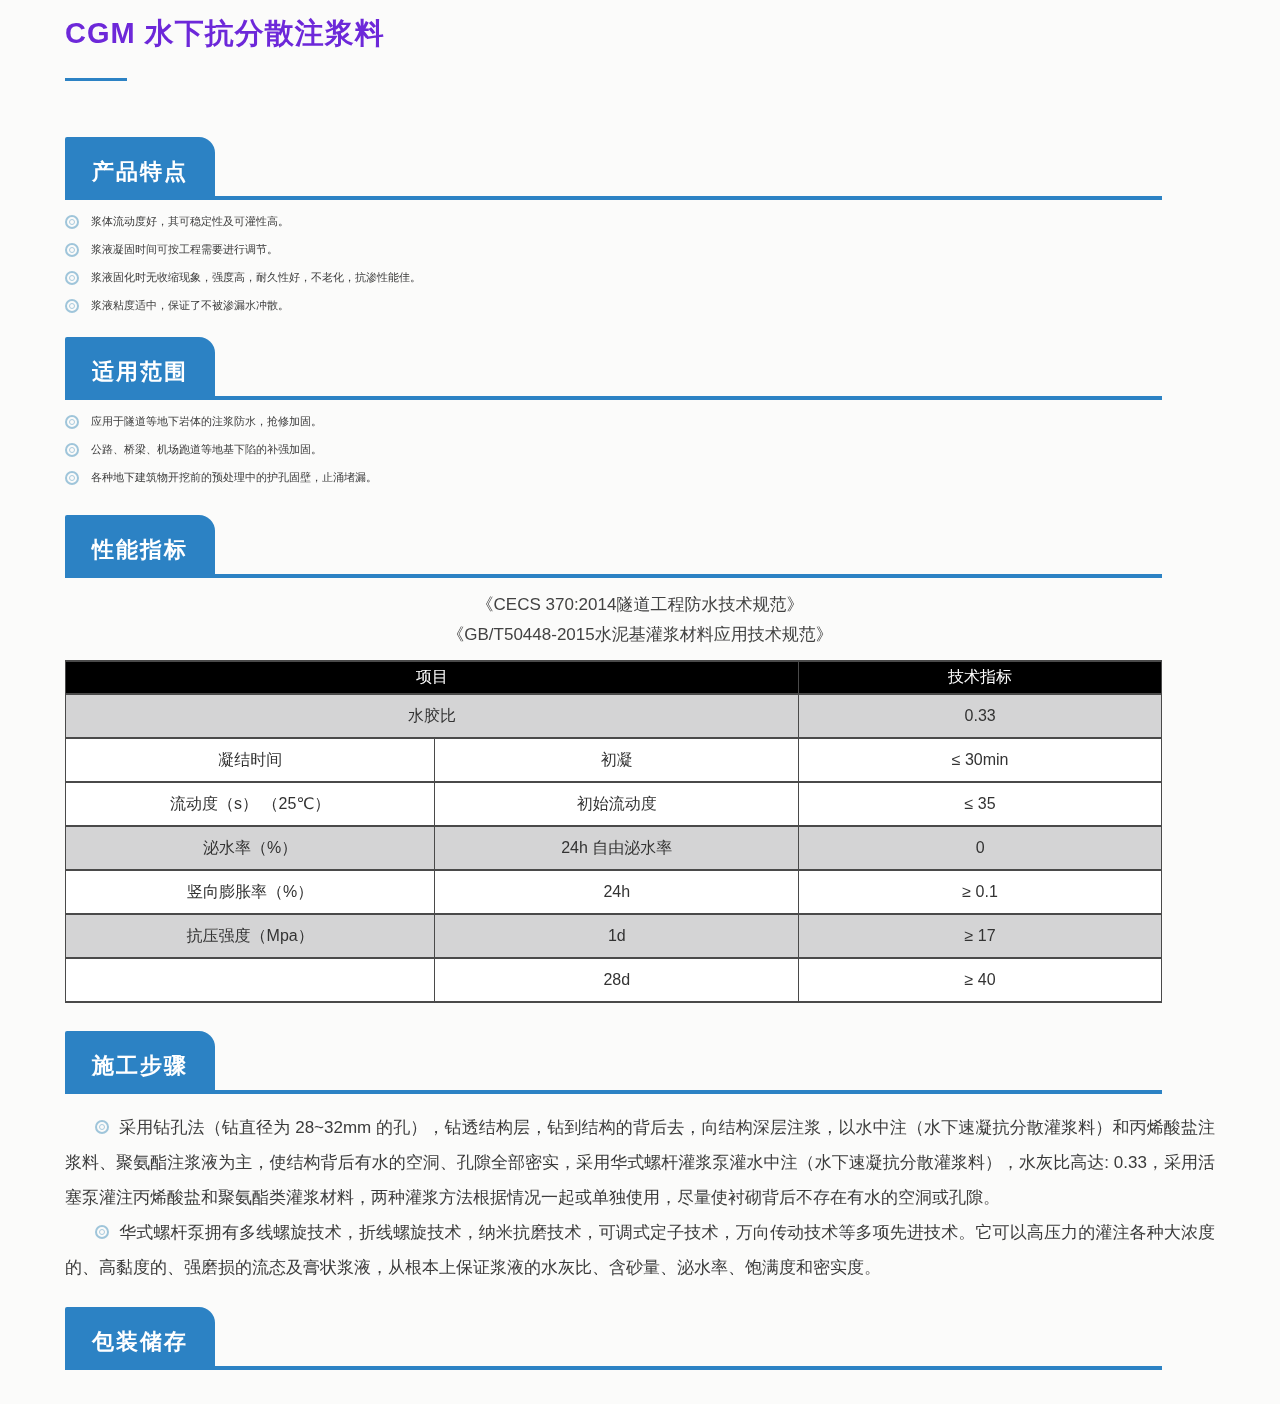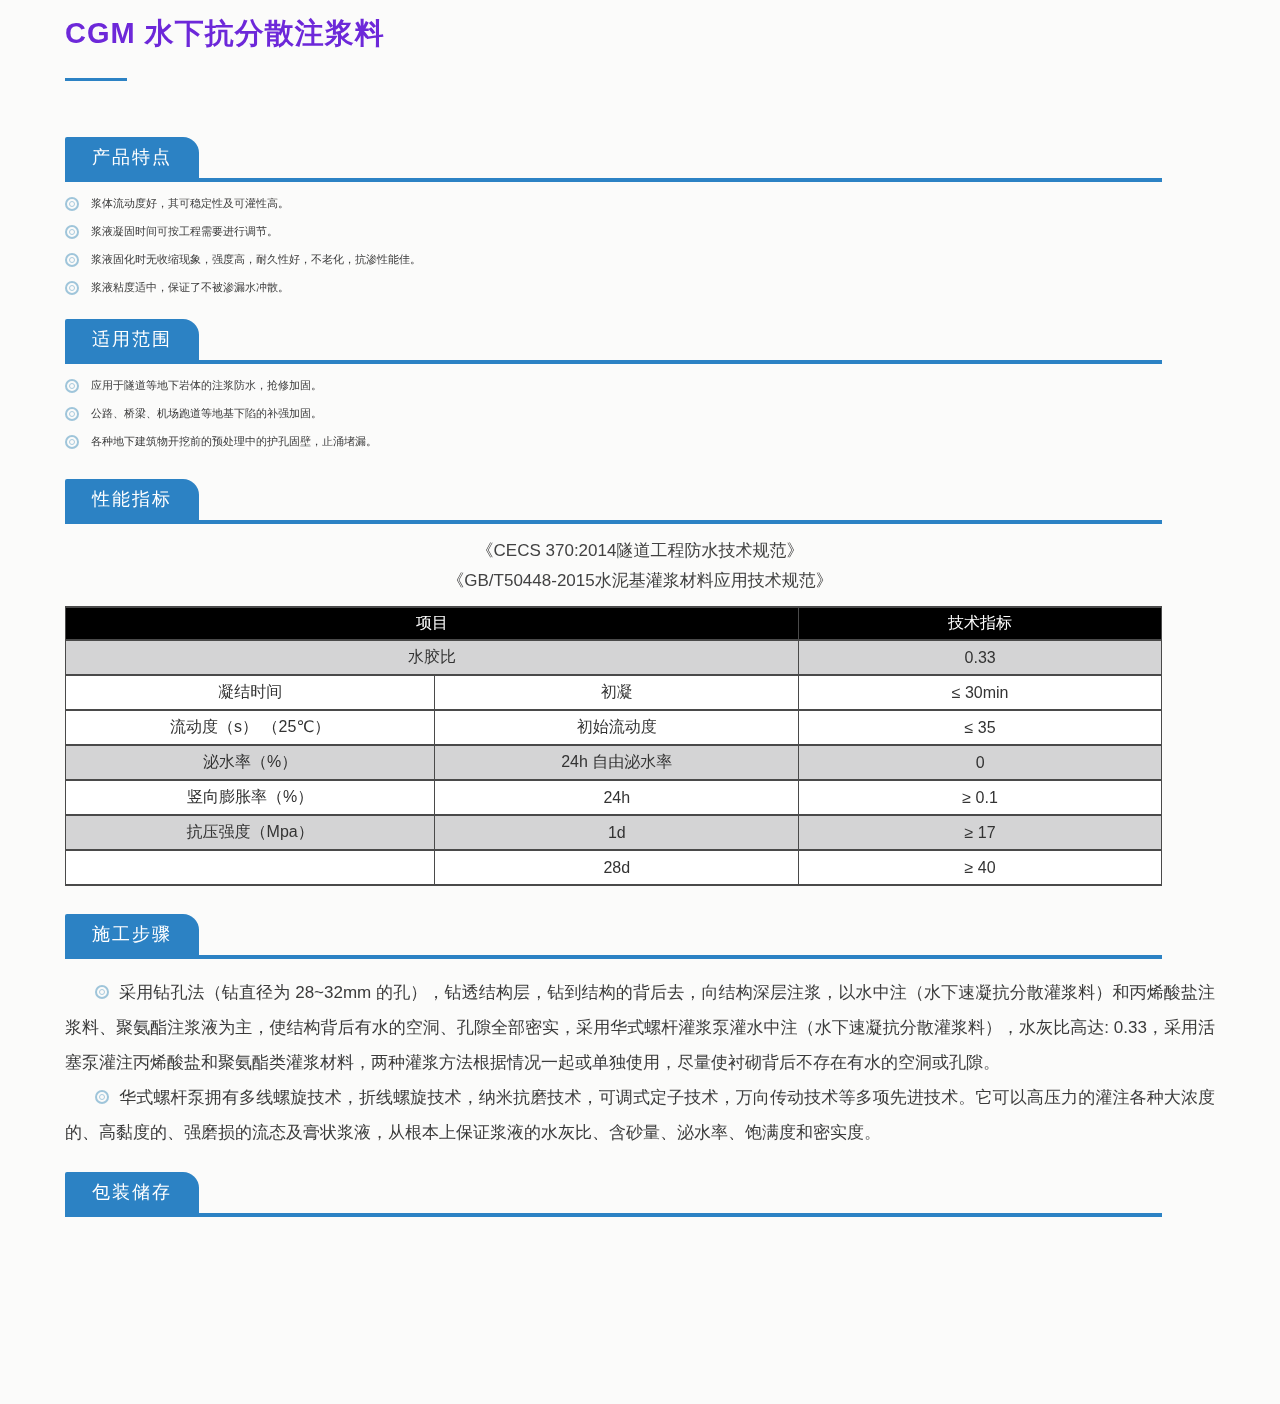--- a/index.html
+++ b/index.html
@@ -30,24 +30,24 @@
   .sec-features     { margin-top: 56px; }
   .sec-scope        { margin-top: 24px; }
   .sec-performance  { margin-top: 30px; }
   .sec-construction { margin-top: 28px; }
   .sec-packaging    { margin-top: 22px; }
 
   .badge {
     display: inline-block;
     background: #2c82c4;
     color: #ffffff;
-    font-size: 18px;
-    font-weight: normal;
+    font-size: 22px;
+    font-weight: bold;
     letter-spacing: 2px;
-    padding: 8px 27px 9px 27px;
+    padding: 20px 27px 9px 27px;
     border-radius: 2px 16px 0 0;
   }
   .rule {
     width: 1097px; height: 4px;
     background: #2c82c4;
   }
 
   
   .ring {
     display: inline-block;
@@ -87,21 +87,21 @@
     margin-top: 10px;
     table-layout: fixed;
   }
   table.perf td {
     border: 1px solid #4a4a4a;
     border-top-width: 2px;
     border-bottom-width: 2px;
     text-align: center;
     font-size: 16px;
     padding: 4px 8px;
-    height: 35px;
+    height: 44px;
     color: #333;
     background: #ffffff;
   }
   table.perf tr.head td {
     background: #000000;
     color: #ffffff;
     height: 33px;
   }
   table.perf tr.shade td { background: #d4d4d5; }
   table.perf col.c1 { width: 33.7%; }

